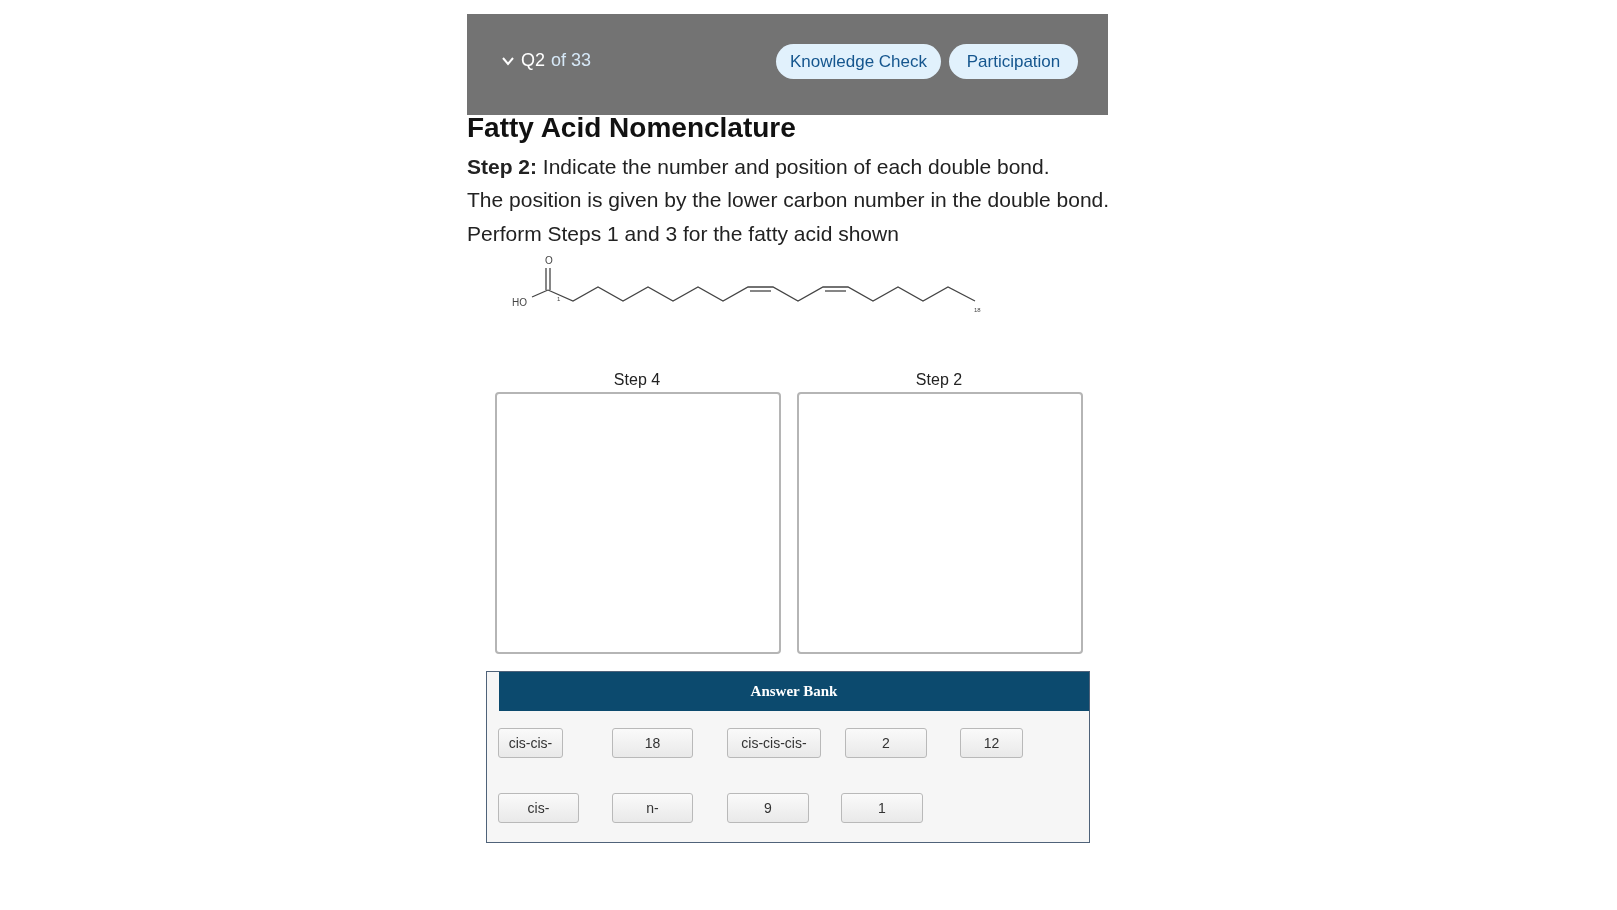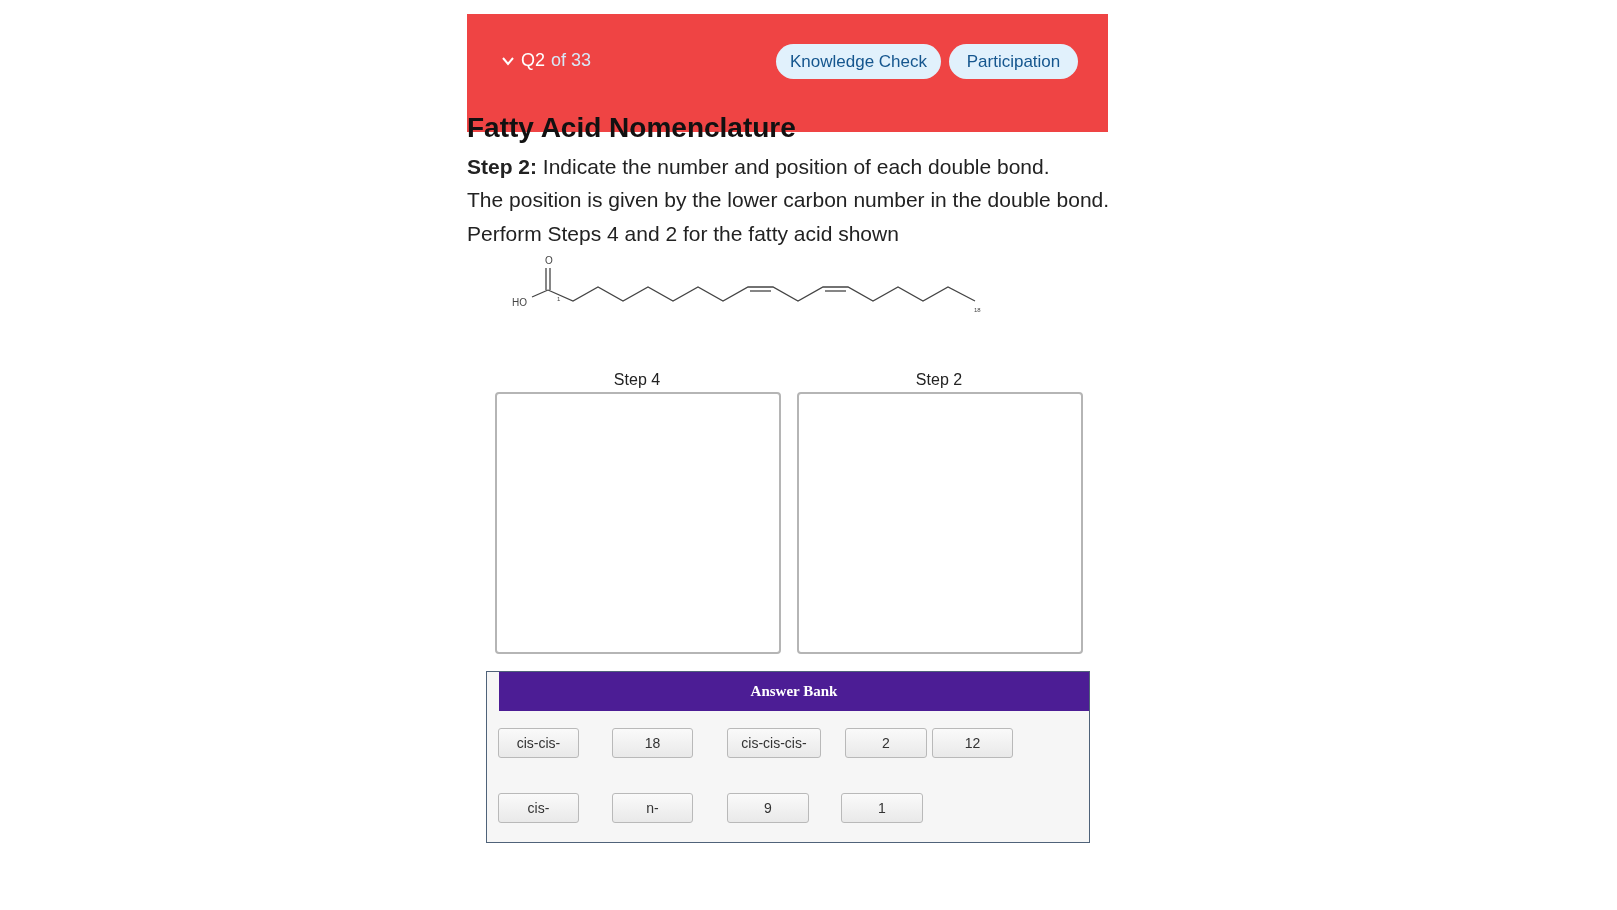--- a/index.html
+++ b/index.html
@@ -1,18 +1,18 @@
 <!DOCTYPE html>
 <html><head>
 <meta charset="utf-8">
 <style>
   html, body { margin: 0; padding: 0; background: #ffffff; }
   body { width: 1617px; height: 910px; position: relative; overflow: hidden;
          font-family: "Liberation Sans", "DejaVu Sans", sans-serif; color: #222; }
-  .header { position: absolute; left: 467px; top: 14px; width: 641px; height: 118px; background: #ef4444; }
+  .header { position: absolute; left: 467px; top: 14px; width: 641px; height: 101px; background: #737373; }
   .q-nav { position: absolute; left: 34px; top: 36px; color: #fff; font-size: 18px; display: flex; align-items: center; gap: 6px; cursor: pointer; }
   .q-nav .chev { width: 14px; height: 14px; display: inline-block; }
   .q-nav .of { color: #d6e8f7; }
   .pill { position: absolute; top: 30px; height: 35px; border-radius: 18px; background: #e1f1fc; color: #15568e;
           font-size: 17px; display: flex; align-items: center; justify-content: center; cursor: pointer; }
   .pill.kc { left: 309px; width: 165px; }
   .pill.part { left: 482px; width: 129px; }
 
   .title { position: absolute; left: 467px; top: 112px; font-size: 28px; font-weight: bold; color: #111; }
   .p { position: absolute; left: 467px; font-size: 21px; color: #222; }
@@ -20,21 +20,21 @@
   .p b { font-weight: bold; }
 
   .molecule { position: absolute; left: 500px; top: 250px; width: 500px; height: 75px; }
 
   .step-label { position: absolute; top: 371px; font-size: 16px; color: #222; text-align: center; width: 284px; }
   .step-label.s1 { left: 495px; } .step-label.s2 { left: 797px; }
   .dropbox { position: absolute; top: 392px; width: 282px; height: 258px; border: 2px solid #b5b5b5; border-radius: 4px; background: #fff; }
   .dropbox.d1 { left: 495px; } .dropbox.d2 { left: 797px; }
 
   .bank { position: absolute; left: 486px; top: 671px; width: 602px; height: 170px; border: 1px solid #4f6279; background: #f6f6f6; }
-  .bank-head { height: 39px; background: #4c1d95; color: #fff; font-family: "Liberation Serif", "DejaVu Serif", serif;
+  .bank-head { height: 39px; background: #0c4a6e; color: #fff; font-family: "Liberation Serif", "DejaVu Serif", serif;
                font-size: 15px; font-weight: bold; display: flex; align-items: center; justify-content: center; margin-left: 12px; }
   .chip { position: absolute; height: 30px; border: 1px solid #b9b9b9; border-radius: 3px;
           background: linear-gradient(#fafafa, #e9e9e9); font-size: 14px; color: #333;
           display: flex; align-items: center; justify-content: center; cursor: grab; box-sizing: border-box; }
 </style>
 </head>
 <body>
 
 <div class="header">
   <div class="q-nav">
@@ -46,21 +46,21 @@
   </div>
   <div class="pill kc">Knowledge Check</div>
   <div class="pill part">Participation</div>
 </div>
 
 <div class="title">Fatty Acid Nomenclature</div>
 <div class="p p1">
   <b>Step 2:</b><span> Indicate the number and position of each double bond.</span>
 </div>
 <div class="p p2">The position is given by the lower carbon number in the double bond.</div>
-<div class="p p3">Perform Steps 4 and 2 for the fatty acid shown</div>
+<div class="p p3">Perform Steps 1 and 3 for the fatty acid shown</div>
 
 <svg class="molecule" viewBox="0 0 500 75">
   <g stroke="#444" stroke-width="1.3" fill="none">
 
     <line x1="46" y1="18" x2="46" y2="40"></line>
     <line x1="50" y1="18" x2="50" y2="40"></line>
 
     <line x1="32" y1="47" x2="48" y2="40"></line>
 
     <polyline points="48,40 73,51 98,37 123,51 148,37 173,51 198,37 223,51 248,37 273,37 298,51 323,37 348,37 373,51 398,37 423,51 448,37 475,51"></polyline>
@@ -74,22 +74,22 @@
   <text x="474" y="62" font-size="6" fill="#444" font-family="Liberation Sans, sans-serif">18</text>
 </svg>
 
 <div class="step-label s1">Step 4</div>
 <div class="step-label s2">Step 2</div>
 <div class="dropbox d1"></div>
 <div class="dropbox d2"></div>
 
 <div class="bank">
   <div class="bank-head">Answer Bank</div>
-  <div class="chip" style="left:11px;top:56px;width:81px;">cis-cis-</div>
+  <div class="chip" style="left:11px;top:56px;width:65px;">cis-cis-</div>
   <div class="chip" style="left:125px;top:56px;width:81px;">18</div>
   <div class="chip" style="left:240px;top:56px;width:94px;">cis-cis-cis-</div>
   <div class="chip" style="left:358px;top:56px;width:82px;">2</div>
-  <div class="chip" style="left:445px;top:56px;width:81px;">12</div>
+  <div class="chip" style="left:473px;top:56px;width:63px;">12</div>
   <div class="chip" style="left:11px;top:121px;width:81px;">cis-</div>
   <div class="chip" style="left:125px;top:121px;width:81px;">n-</div>
   <div class="chip" style="left:240px;top:121px;width:82px;">9</div>
   <div class="chip" style="left:354px;top:121px;width:82px;">1</div>
 </div>
 
 </body></html>

